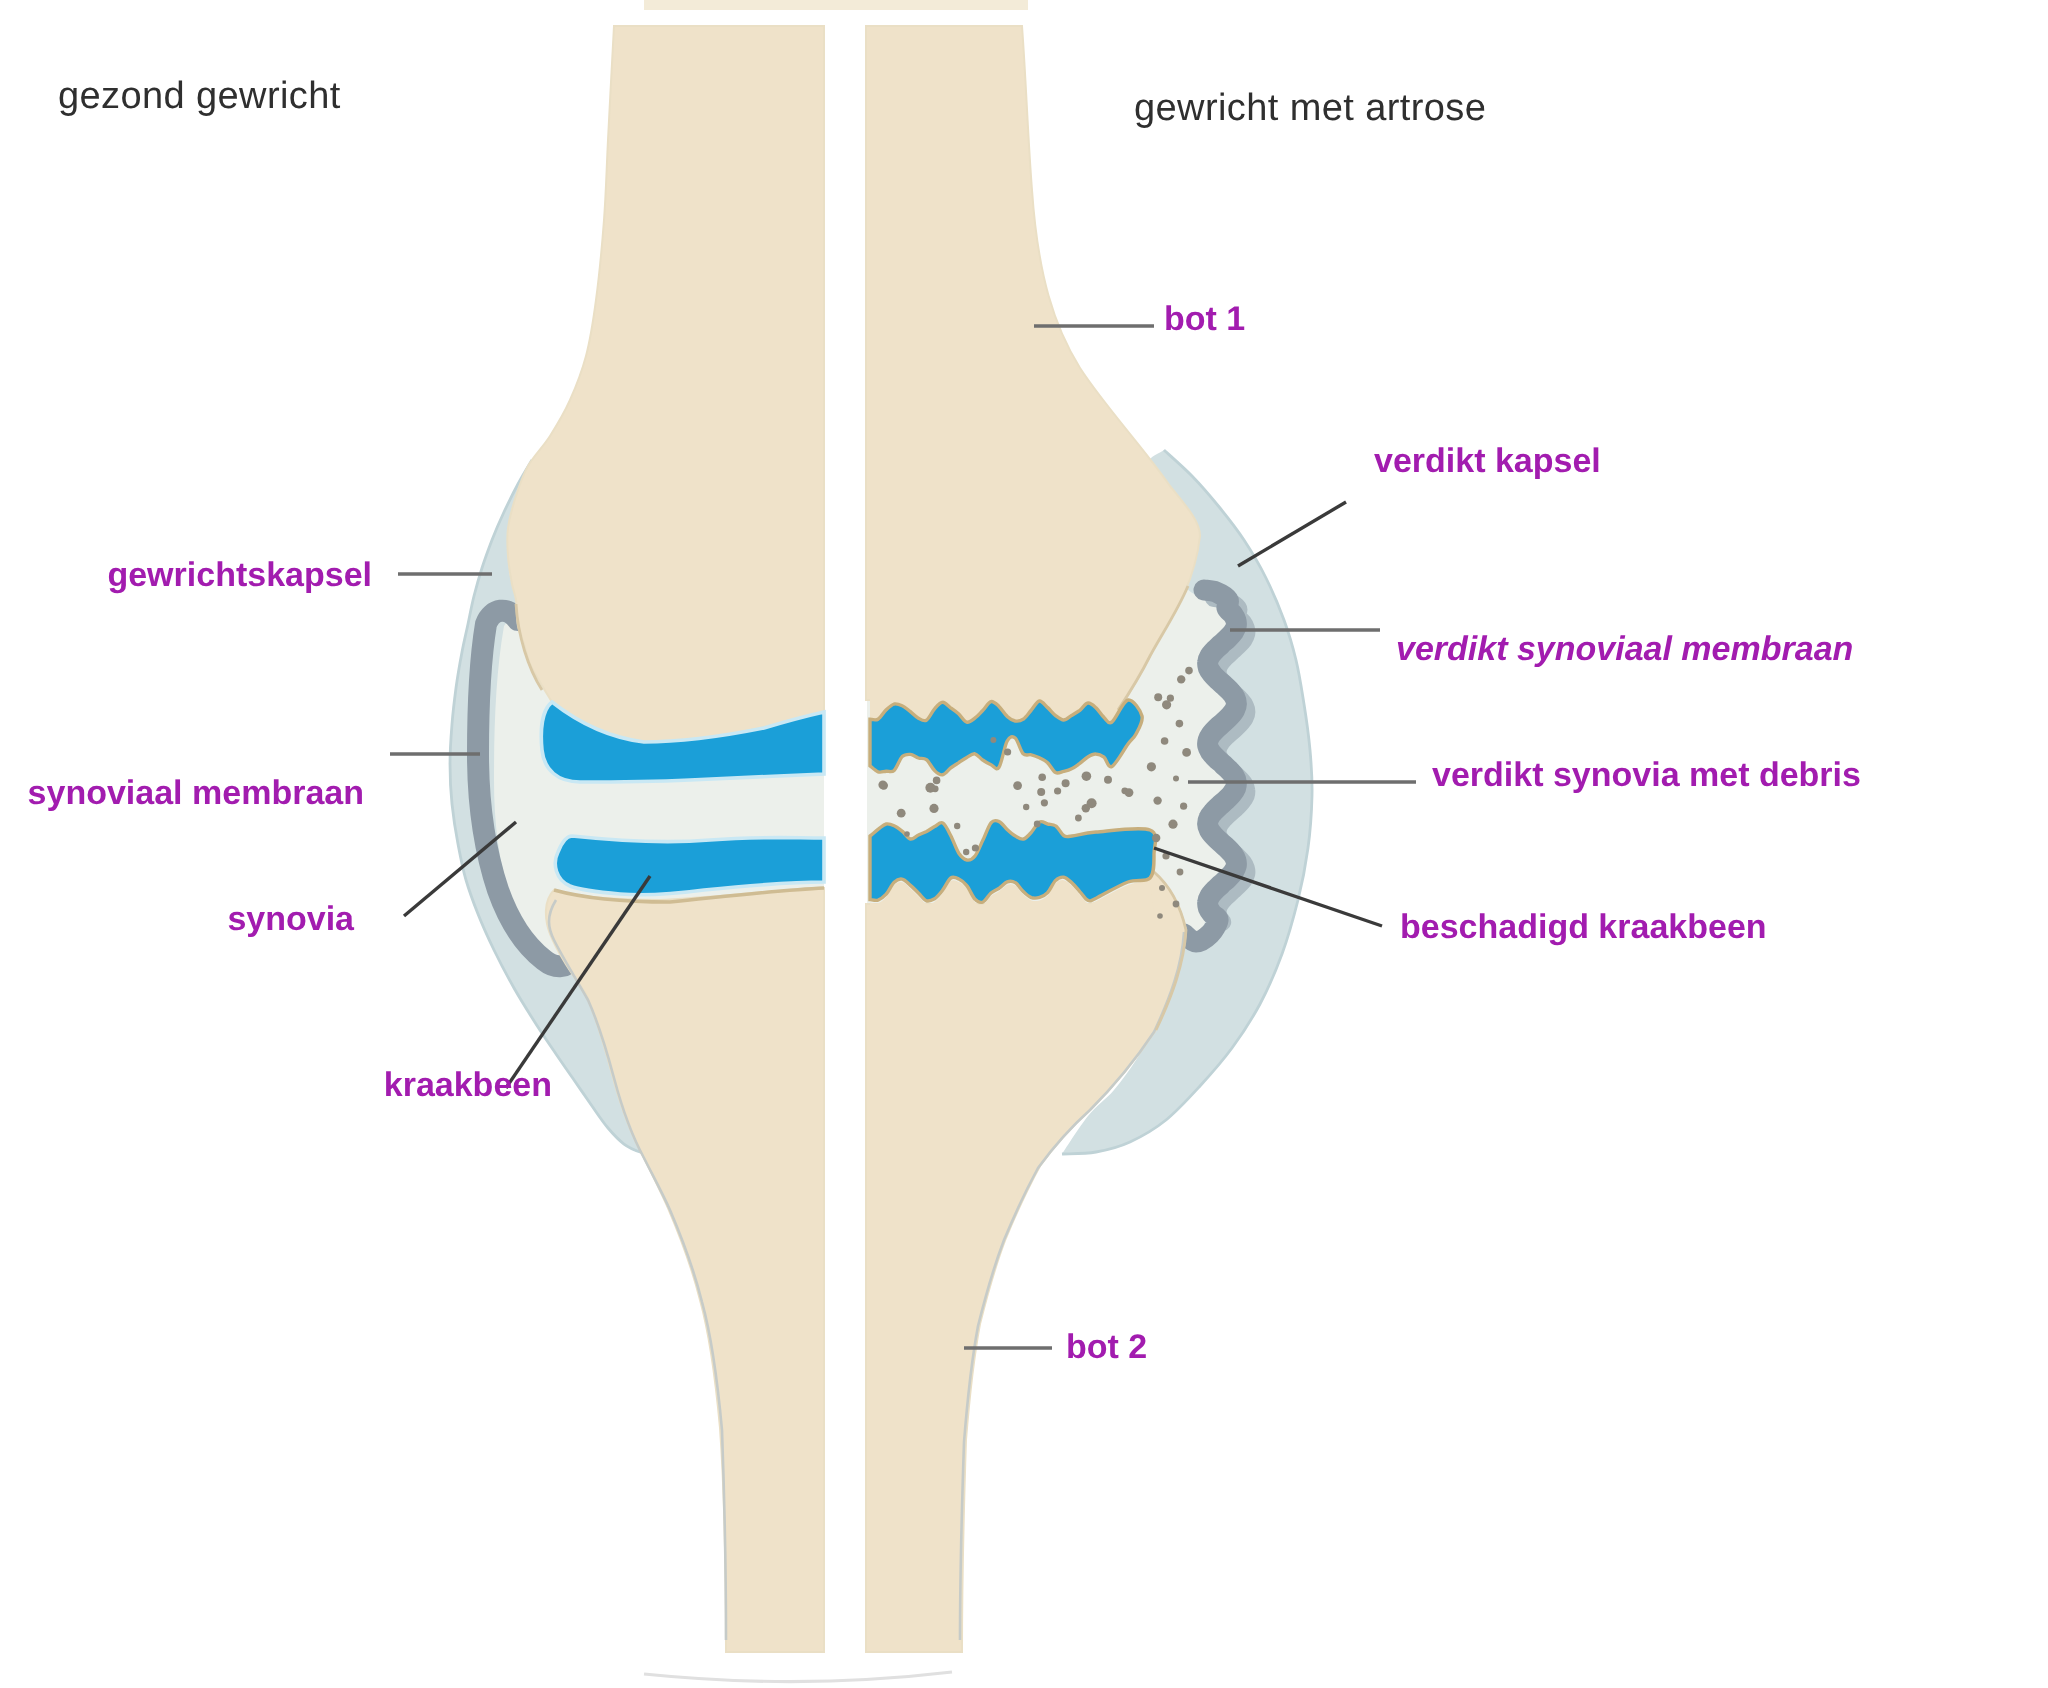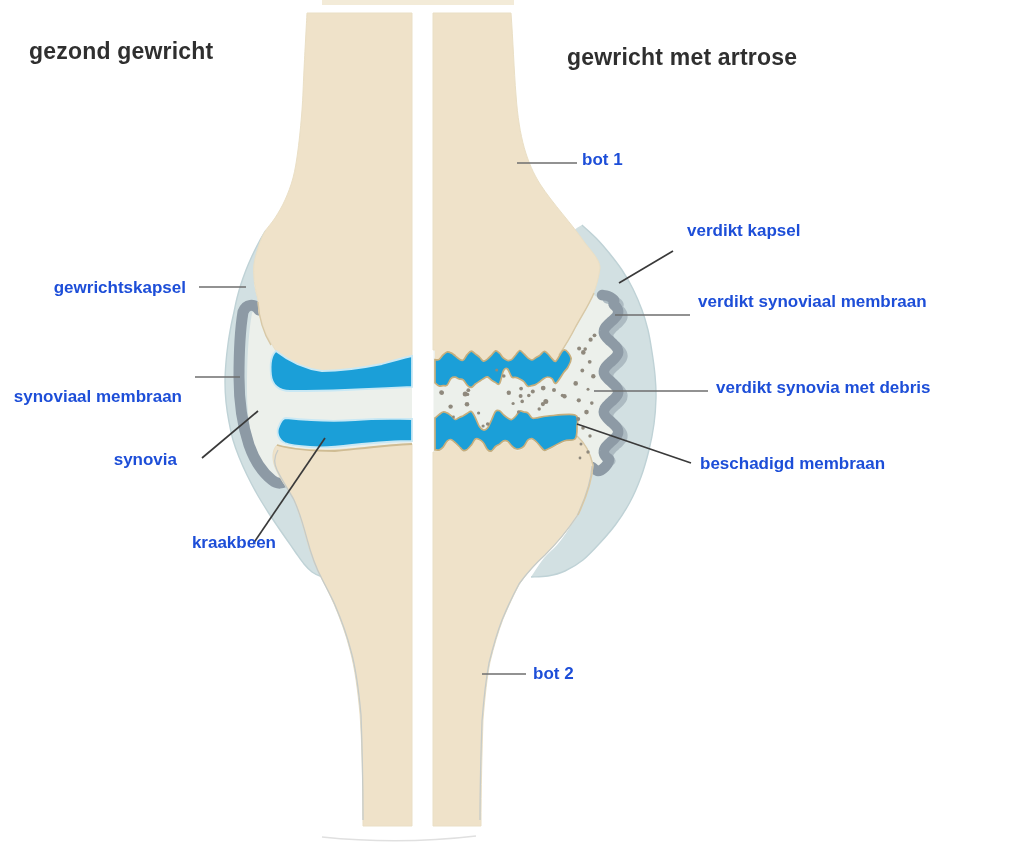--- a/index.html
+++ b/index.html
@@ -1,20 +1,20 @@
 <!DOCTYPE html>
 <html><head>
 <meta charset="utf-8">
 <style>
   html,body{margin:0;padding:0;background:#ffffff;}
   .stage{position:relative;width:1024px;height:844px;background:#ffffff;overflow:hidden;
          font-family:"Liberation Sans","DejaVu Sans",sans-serif;}
   svg{position:absolute;left:0;top:0;}
-  .title{position:absolute;font-size:23px;font-weight:700;color:#2f2f2f;letter-spacing:0.2px;white-space:nowrap;}
-  .lbl{position:absolute;font-size:17px;line-height:20px;font-weight:600;color:#1d4ed8;white-space:nowrap;}
+  .title{position:absolute;font-size:19px;font-weight:400;color:#2f2f2f;letter-spacing:0.2px;white-space:nowrap;}
+  .lbl{position:absolute;font-size:17px;line-height:20px;font-weight:600;color:#a21caf;white-space:nowrap;}
 </style>
 </head>
 <body>
 
 <div class="stage">
 <svg width="1024" height="844" viewBox="0 0 1024 844">
   <rect x="322" y="0" width="192" height="5" fill="#f3ebd8"></rect>
   <path d="M 322,837 Q 400,845 476,836" fill="none" stroke="#e0e0e0" stroke-width="1.6"></path>
 
   <g>
@@ -114,17 +114,17 @@
 <div class="title" style="left:29px; top:38px;">gezond gewricht</div>
 <div class="title" style="left:567px; top:44px;">gewricht met artrose</div>
 
 <div class="lbl" style="right:838px; top:278px;text-align:right;">gewrichtskapsel</div>
 <div class="lbl" style="right:842px; top:367px;margin-top:20px;">synoviaal membraan</div>
 <div class="lbl" style="right:847px; top:450px;">synovia</div>
 <div class="lbl" style="right:748px; top:533px;">kraakbeen</div>
 
 <div class="lbl" style="left:582px; top:150px;">bot 1</div>
 <div class="lbl" style="left:687px; top:221px;text-align:right;">verdikt kapsel</div>
-<div class="lbl" style="left:698px; top:292px;">verdikt synoviaal membraan</div>
+<div class="lbl" style="left:698px; top:315px;font-style:italic;">verdikt synoviaal membraan</div>
 <div class="lbl" style="left:716px; top:378px;">verdikt synovia met debris</div>
-<div class="lbl" style="left:700px; top:454px;">beschadigd membraan</div>
+<div class="lbl" style="left:700px; top:454px;">beschadigd kraakbeen</div>
 <div class="lbl" style="left:533px; top:664px;">bot 2</div>
 </div>
 
 </body></html>

